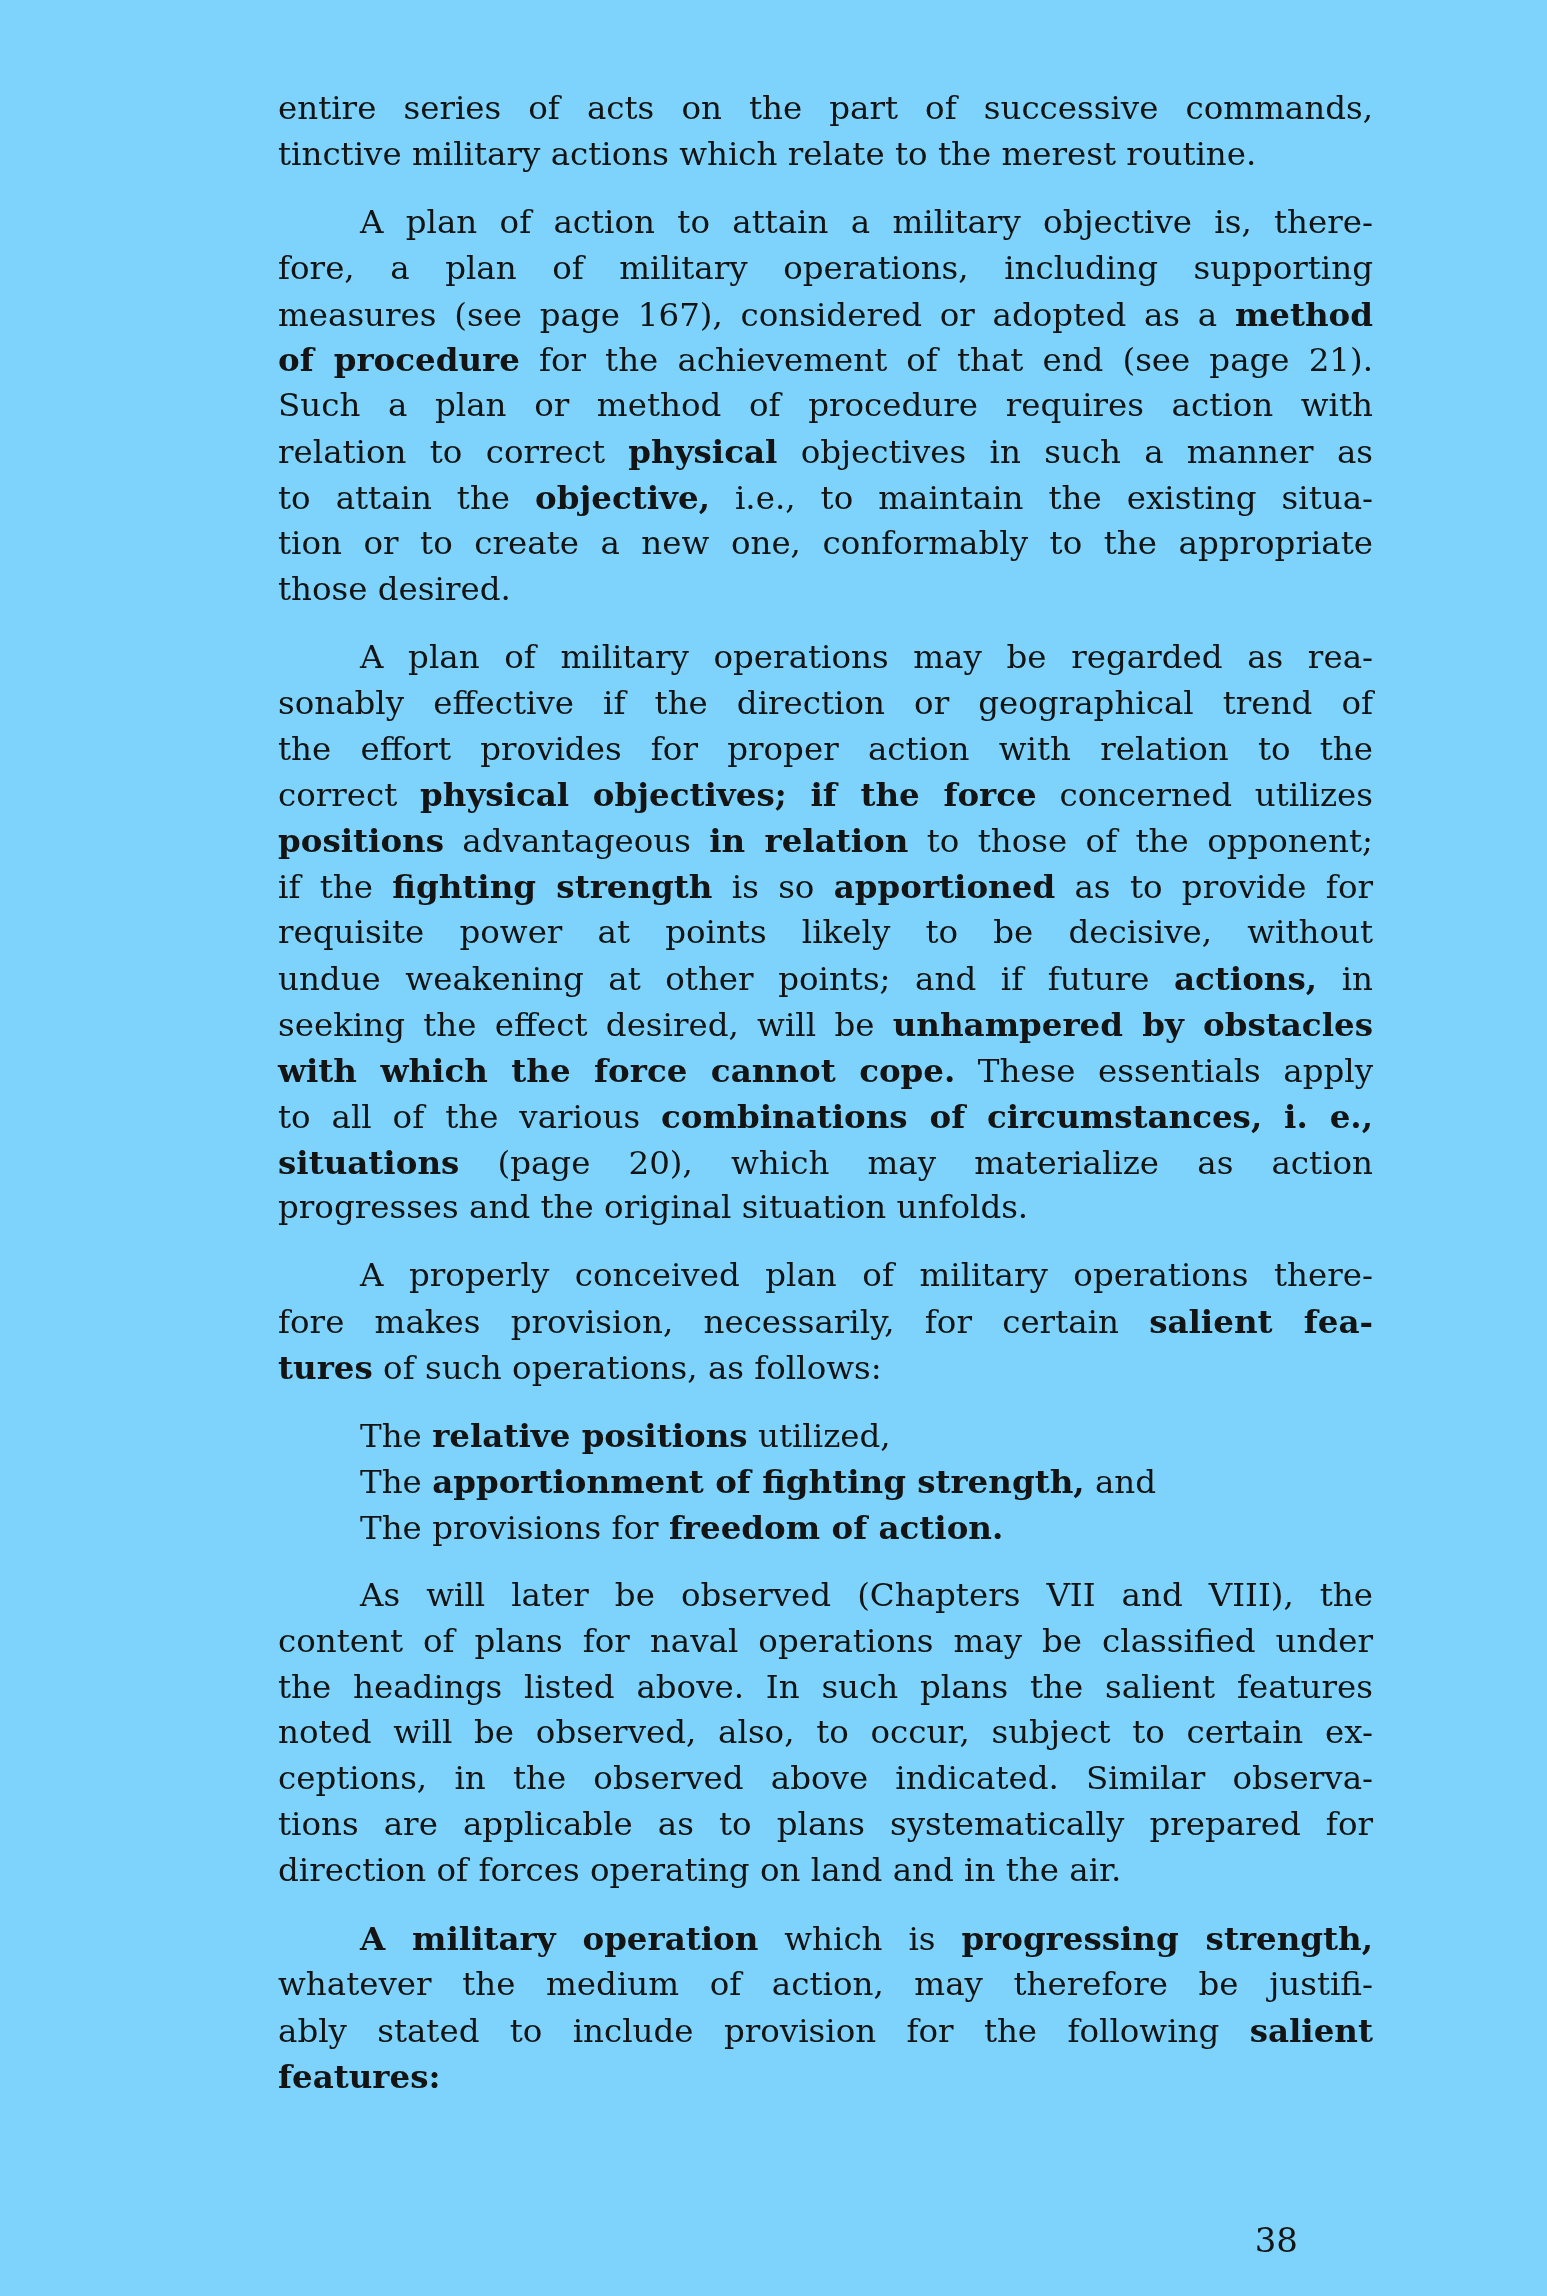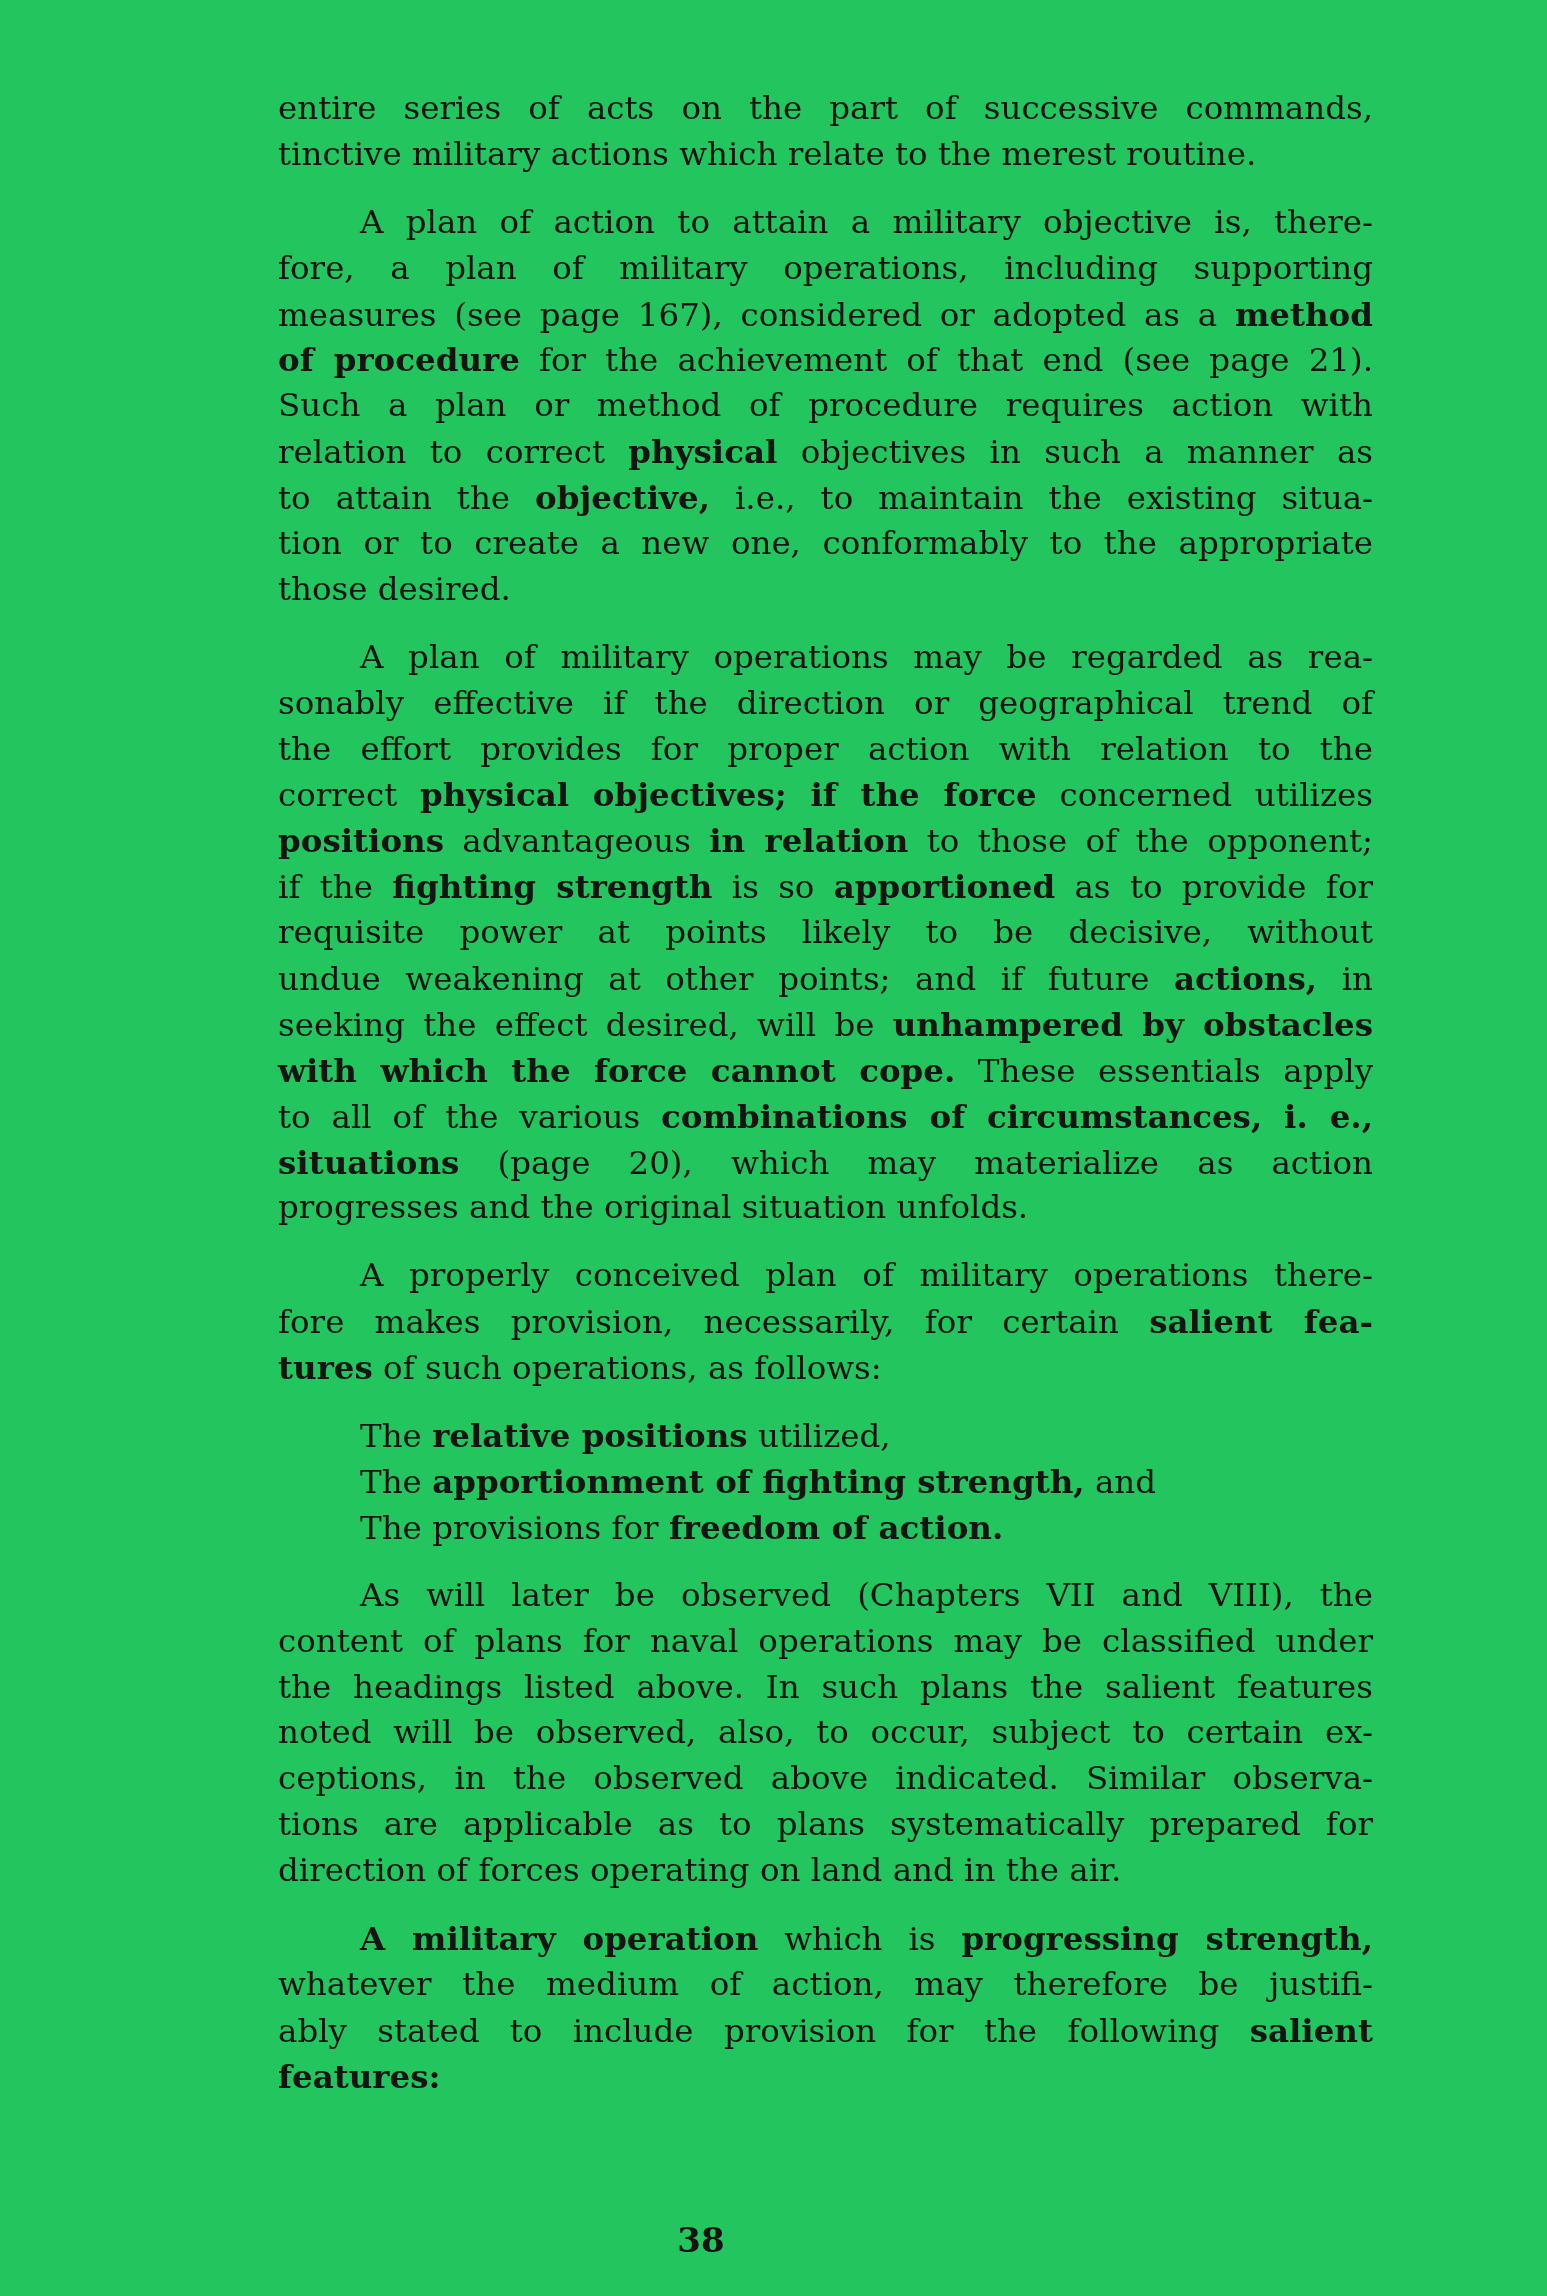--- a/index.html
+++ b/index.html
@@ -1,39 +1,39 @@
 <!DOCTYPE html>
 <html><head>
 <meta charset="utf-8">
 <style>
   html, body { margin: 0; padding: 0; background: #ffffff; }
   body { width: 1547px; height: 2296px; position: relative; overflow: hidden; }
   .page {
     position: absolute; left: 0; top: 0; width: 1547px; height: 2296px;
-    background: #22c55e; color: #111111;
+    background: #7dd3fc; color: #111111;
   }
   .column {
     position: absolute; left: 278px; top: 86px; width: 1095px;
     font-family: "DejaVu Serif", serif; font-size: 32.5px; line-height: 45.9px;
     color: #141414;
   }
   .para { margin: 0 0 22px 0; }
   .line {
     display: block; white-space: nowrap; height: 45.9px;
     text-align: justify; text-align-last: justify;
     width: 1095px;
   }
   .line.last { text-align: right; text-align-last: left; }
   .line.indent { padding-left: 82px; width: 1013px; }
   .list { margin: 0 0 22px 0; }
   .list .line { padding-left: 82px; width: 1013px; text-align: left; text-align-last: left; }
   .seg.bold { font-weight: bold; }
   .page-number {
-    position: absolute; left: 0; width: 1298px; top: 2220px; text-align: center;
-    font-family: "DejaVu Serif", serif; font-size: 34px; font-weight: bold; color: #141414;
+    position: absolute; left: 0; width: 1298px; top: 2220px; text-align: right;
+    font-family: "DejaVu Serif", serif; font-size: 34px; font-weight: normal; color: #141414;
     line-height: 40px; padding-left: 104px; box-sizing: border-box;
   }
   .seg { white-space: pre; }
   .line span.seg { white-space: normal; }
 </style>
 </head>
 <body>
 
 <div class="page">
   <div class="column">

